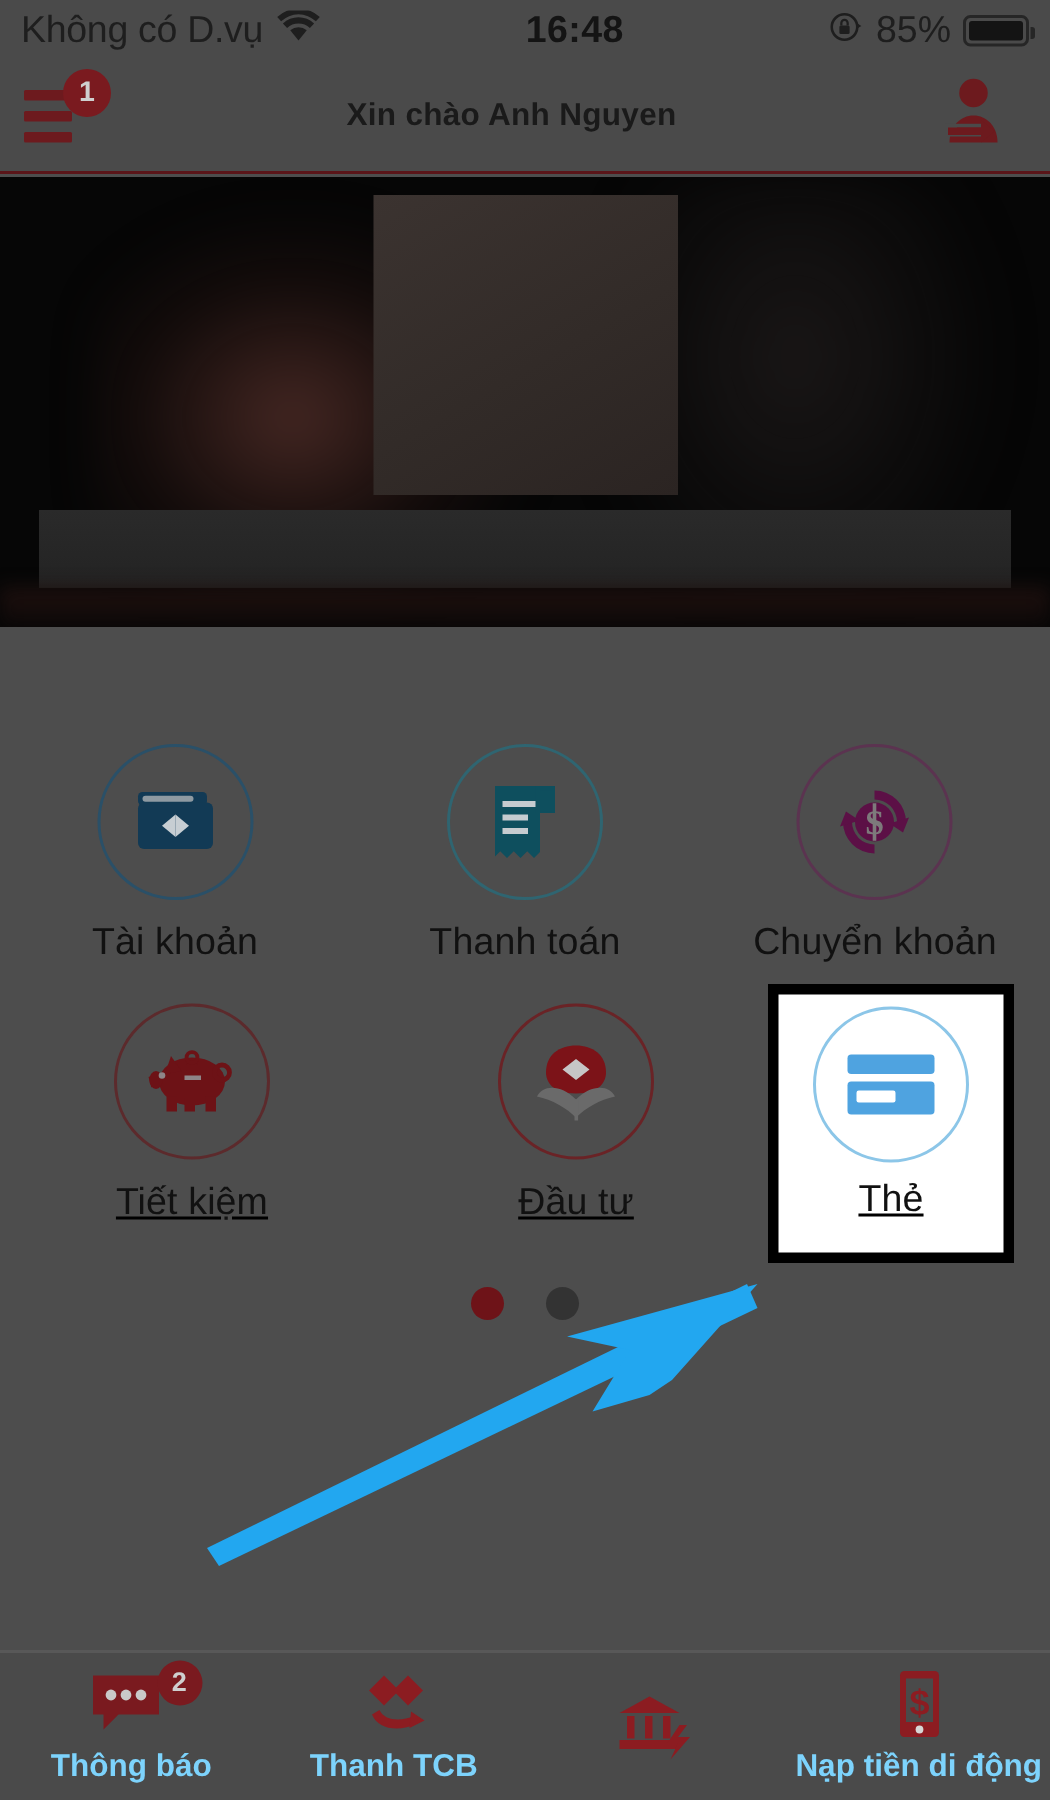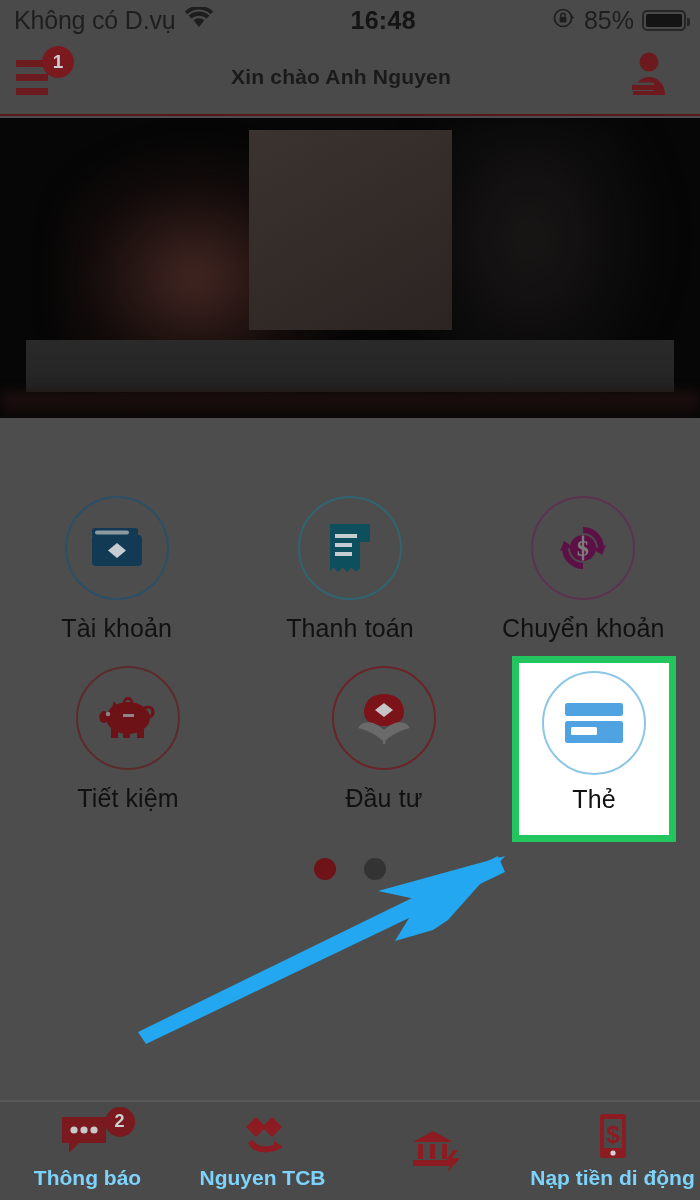--- a/index.html
+++ b/index.html
@@ -133,28 +133,28 @@
     background:transparent;
   }
   .grid-label {
     margin-top:14px;
     font-size:25px; color:#111;
     letter-spacing:0.1px; white-space:nowrap;
   }
   
   .grid-cell.highlight {
     background:#ffffff;
-    border:7px solid #22c55e;
+    border:7px solid #000000;
     width:164px; flex:0 0 164px;
     margin:-10px 24px 0 auto;
     height:186px;
     padding-top:8px;
   }
   .grid-cell.highlight .grid-label { color:#111; margin-top:10px; }
-  .row2 { align-items:flex-start; }
+  .row2 { align-items:center;text-decoration:underline; }
 
   
   .page-dots {
     position:absolute; top:858px; left:0;
     width:700px;
     display:flex; justify-content:center; gap:28px;
   }
   .dot { width:22px; height:22px; border-radius:50%; }
   .dot.active { background:#6e1318; }
   .dot.inactive { background:#333333; }
@@ -383,21 +383,21 @@
     <div class="nav-item">
       <div class="nav-icon-wrap">
         <svg width="58" height="46" viewBox="0 0 58 46">
           <path d="M22 4 l10 10 l-10 10 l-10 -10 z" fill="#8c1c21"></path>
           <path d="M38 4 l10 10 l-10 10 l-10 -10 z" fill="#8c1c21"></path>
           <path d="M14 30 C18 40 32 42 44 36 l-2 -5 C33 35 22 34 19 27 z" fill="#8c1c21"></path>
           <path d="M40 28 l9 6 l-10 5 z" fill="#8c1c21"></path>
         </svg>
 
       </div>
-      <div class="nav-label">Nguyen TCB</div>
+      <div class="nav-label">Thanh TCB</div>
     </div>
 
     <div class="nav-item">
       <div class="nav-icon-wrap">
         <svg width="58" height="46" viewBox="0 0 58 46">
           <path d="M24 3 L44 14 H4 z" fill="#8c1c21"></path>
           <rect x="9" y="16" width="5" height="15" fill="#8c1c21"></rect>
           <rect x="21" y="16" width="5" height="15" fill="#8c1c21"></rect>
           <rect x="33" y="16" width="5" height="15" fill="#8c1c21"></rect>
           <rect x="4" y="32" width="40" height="6" fill="#8c1c21"></rect>

